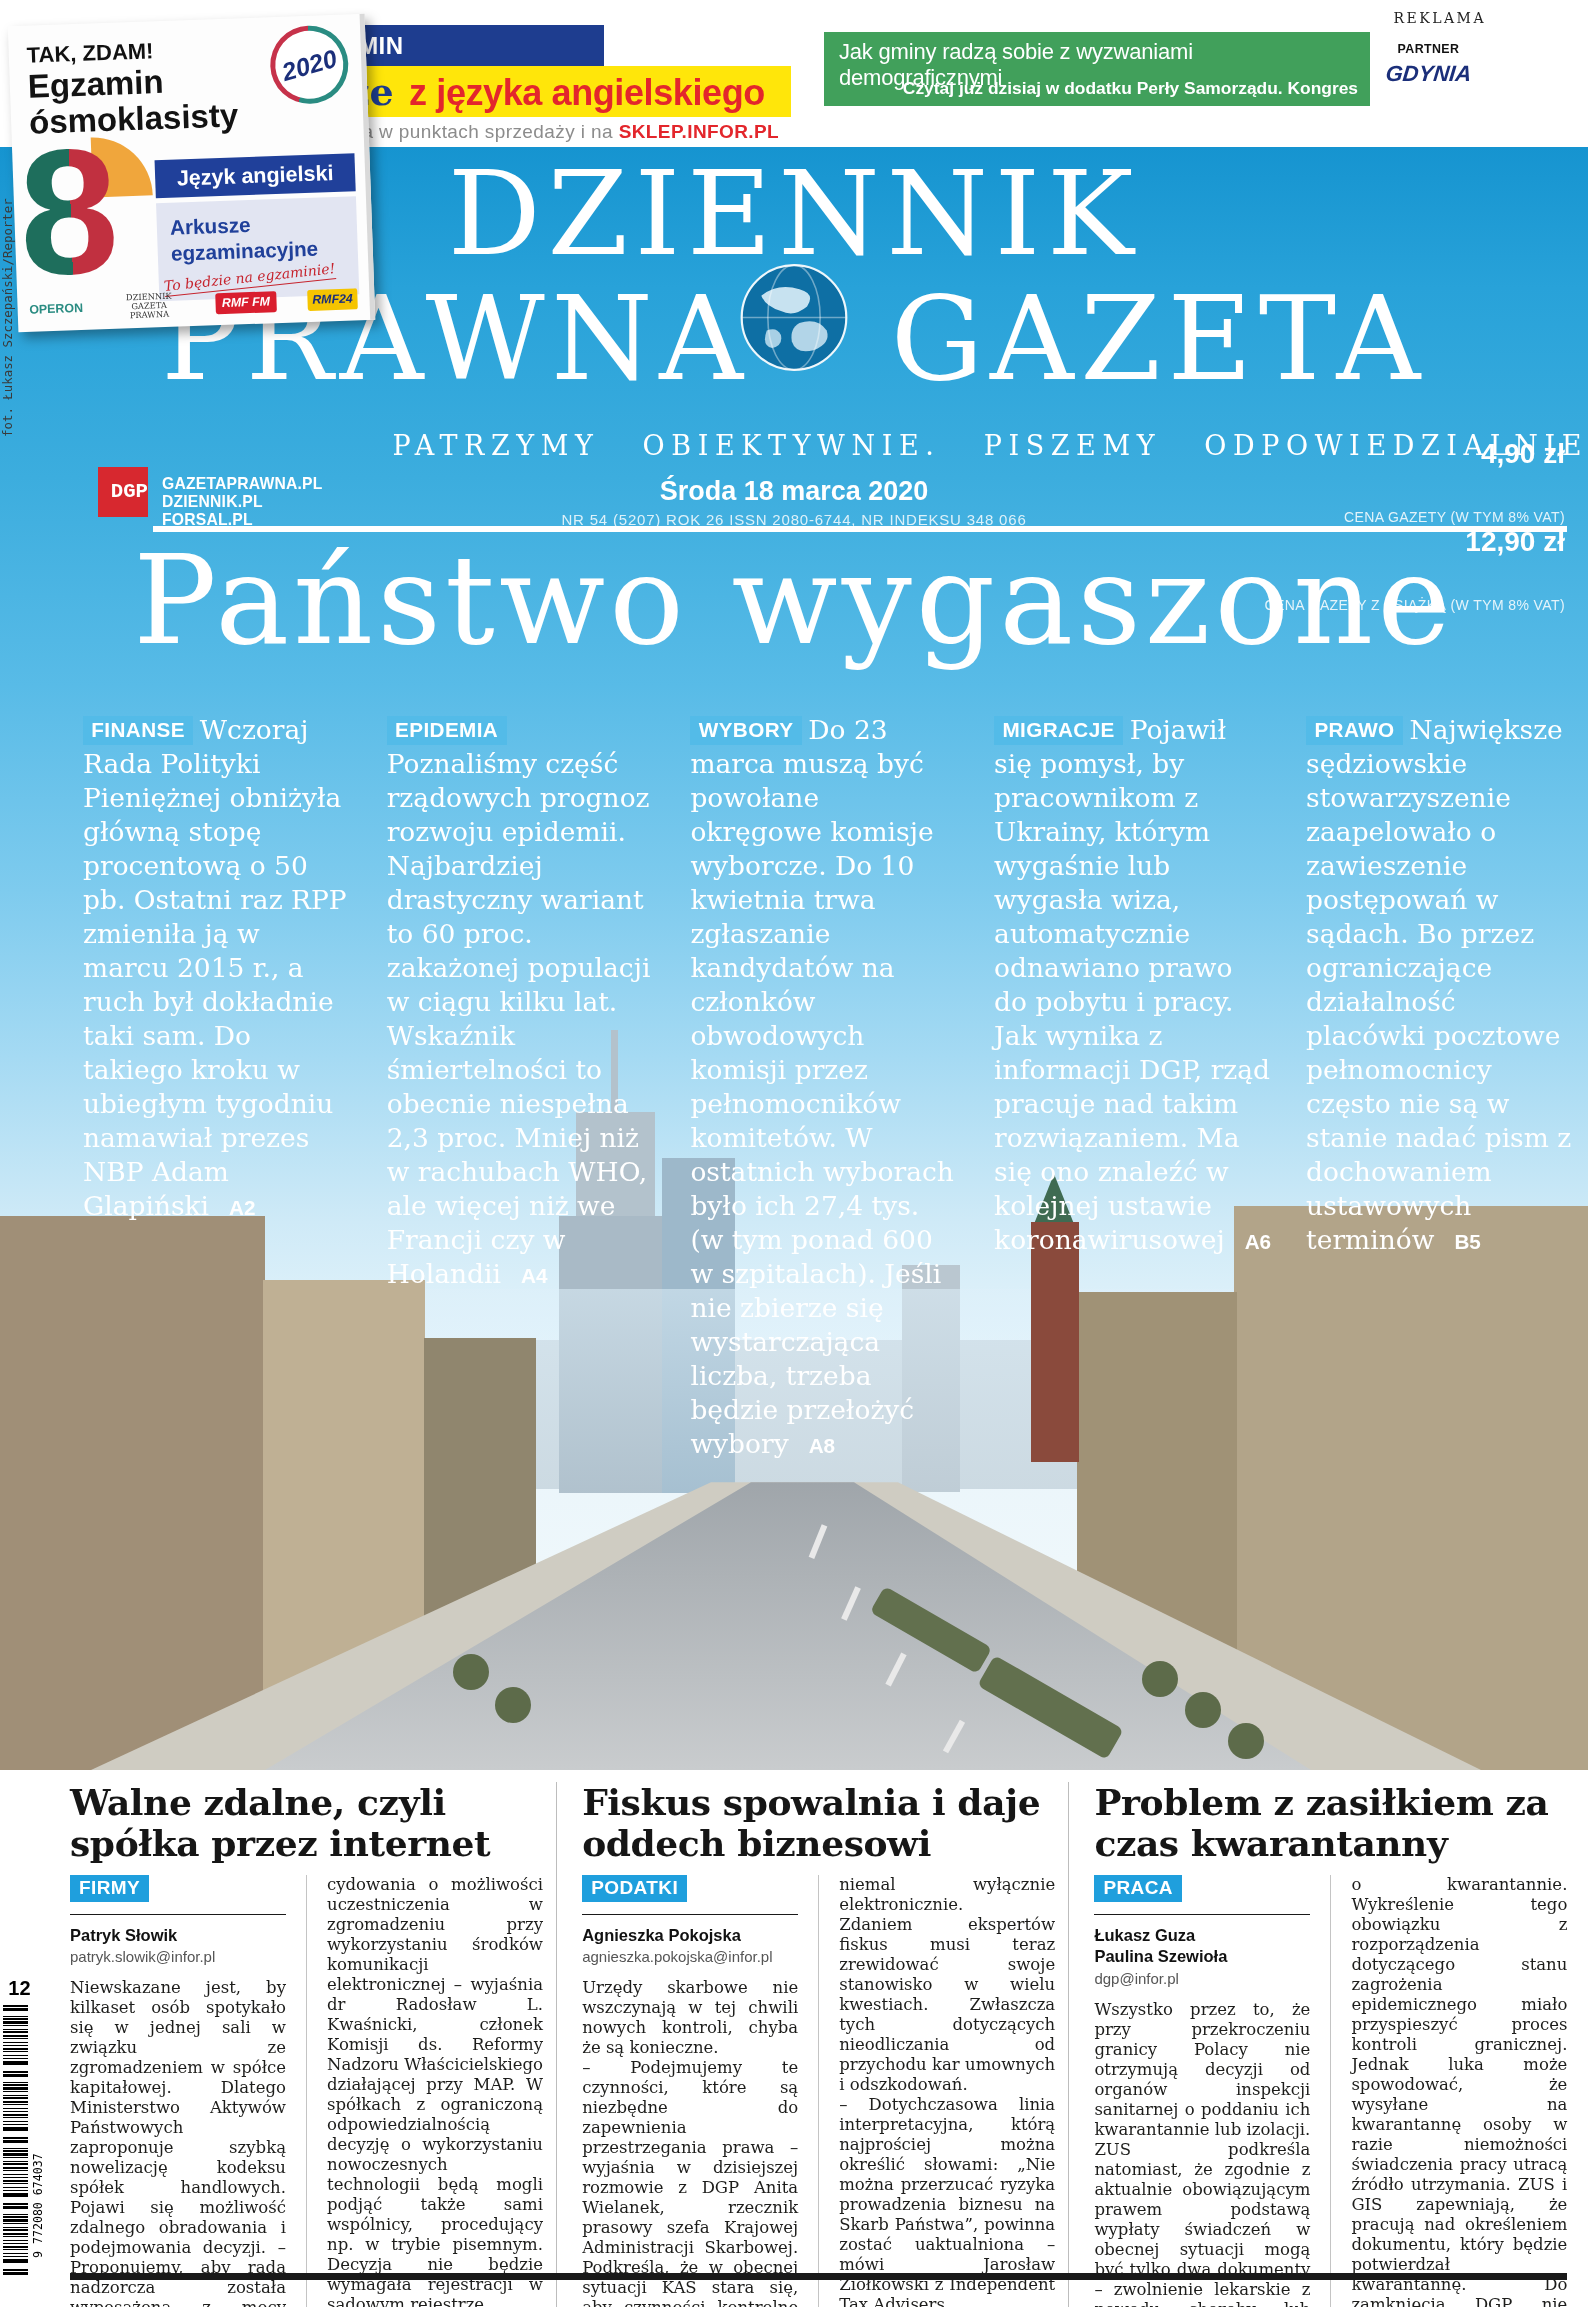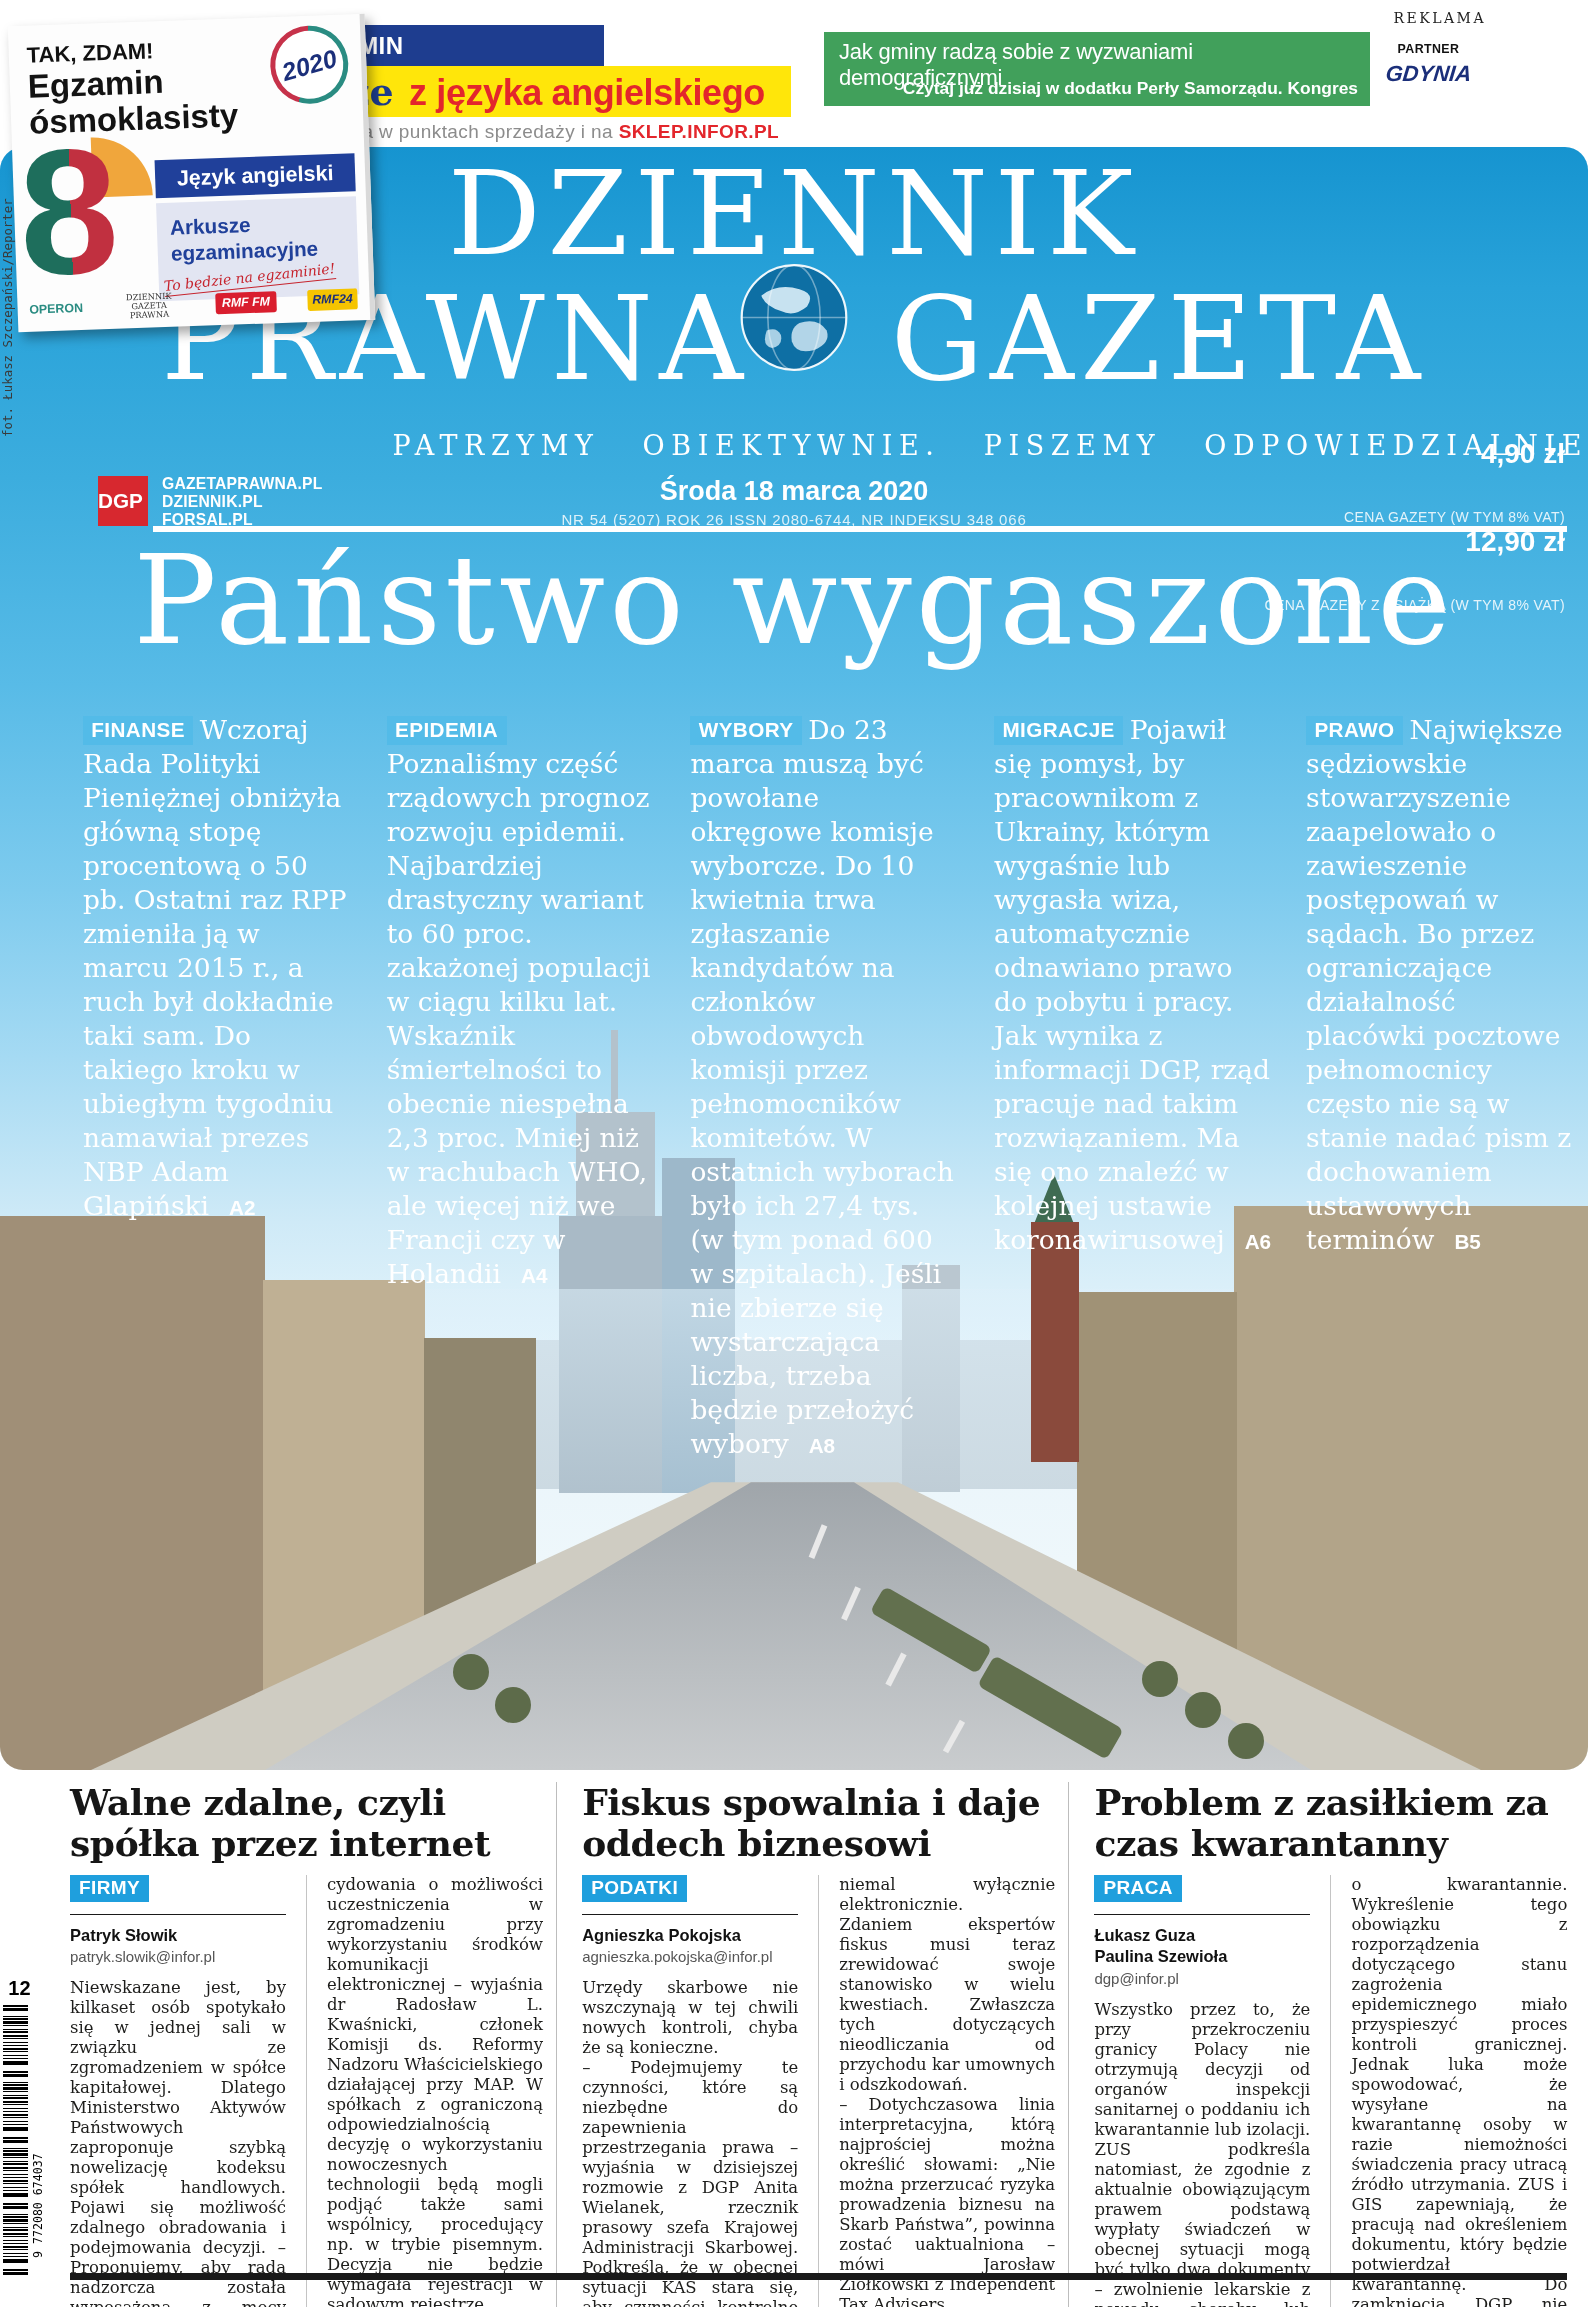--- a/index.html
+++ b/index.html
@@ -47,33 +47,33 @@
                font-family:"DejaVu Serif", serif; transform:rotate(-4deg); border-bottom:0.8px solid #c6232d; padding-bottom:1.7px; }
   .bk-logos { position:absolute; left:11.6px; right:11.6px; bottom:8.3px; display:flex; align-items:center; justify-content:space-between; }
   .bk-operon { color:#2a8c82; font-weight:900; font-size:12.4px; }
   .bk-dgp { font-family:"DejaVu Serif", serif; font-size:8.3px; color:#333; width:71px; text-align:center; line-height:9px; }
   .bk-rmf { background:#d91e2e; color:#fff; font-weight:900; font-size:12.4px; font-style:italic; padding:3.3px 6.6px; border-radius:2.5px; }
   .bk-rmf24 { color:#1b2f7a; font-weight:900; font-size:12.4px; font-style:italic; background:#f5c400; padding:3.3px 5px; border-radius:2.5px; }
 
   
   .bluezone { position:absolute; left:0; top:147px; width:1588px; height:1623px; overflow:hidden;
       background:linear-gradient(180deg,#1694d0 0px,#28a2d9 141px,#3cadde 331px,#58bbe7 538px,
-                 #7ecbee 744px,#a5daf3 910px,#cfeaf7 1075px,#e9f6fc 1224px,#eef7fb 1340px);border-radius:23px; }
+                 #7ecbee 744px,#a5daf3 910px,#cfeaf7 1075px,#e9f6fc 1224px,#eef7fb 1340px); }
   .bz { position:absolute; }
 
   
   .brand-l1 { left:0; width:100%; top:5.8px; text-align:center; color:#fff; font-family:"DejaVu Serif", serif;
               font-size:116px; line-height:121px; letter-spacing:6.6px; }
   .brand-l2 { left:0; width:100%; top:131px; display:flex; justify-content:center; gap:141px; color:#fff;
               font-family:"DejaVu Serif", serif; font-size:116px; line-height:121px; letter-spacing:6.6px; }
   .globe { left:50%; top:116px; transform:translateX(-50%); width:109px; height:109px; z-index:3; }
   .tagline { left:0; width:100%; top:283px; text-align:right; color:#fff; font-family:"DejaVu Serif", serif;
              font-size:27px; letter-spacing:6.6px; word-spacing:28px; white-space:nowrap; }
-  .dgp-box { left:98px; top:329px; width:50px; height:50px; background:#d7282f; color:#fff; text-align:left;
-             font-family:Liberation Sans, sans-serif; font-weight:bold; font-size:20.7px; line-height:50px; }
+  .dgp-box { left:98px; top:320px; width:50px; height:50px; background:#d7282f; color:#fff; text-align:right;
+             font-family:Liberation Mono, monospace; font-weight:bold; font-size:20.7px; line-height:50px; }
   .sites { left:162px; top:328px; color:#fff; font-weight:bold; font-size:15.7px; line-height:18px; letter-spacing:0.2px; }
   .issue-date { left:0; width:100%; top:329px; text-align:center; color:#fff; font-weight:bold; font-size:27px; }
   .issue-info { left:0; width:100%; top:364px; text-align:center; color:rgba(255,255,255,.82); font-size:15px; letter-spacing:0.8px; }
   .prices { right:23px; top:291px; text-align:right; color:#fff; }
   .p-big { font-weight:bold; font-size:28px; line-height:31px; }
   .p-note { font-size:14px; line-height:16.5px; color:rgba(255,255,255,.85); letter-spacing:0.4px;margin-top:40px; }
   .mast-rule { left:153px; right:20.7px; top:379px; height:5.8px; background:#fff; }
 
   
   .main-headline { left:0; width:100%; top:387px; text-align:center; color:#fff; z-index:5;

